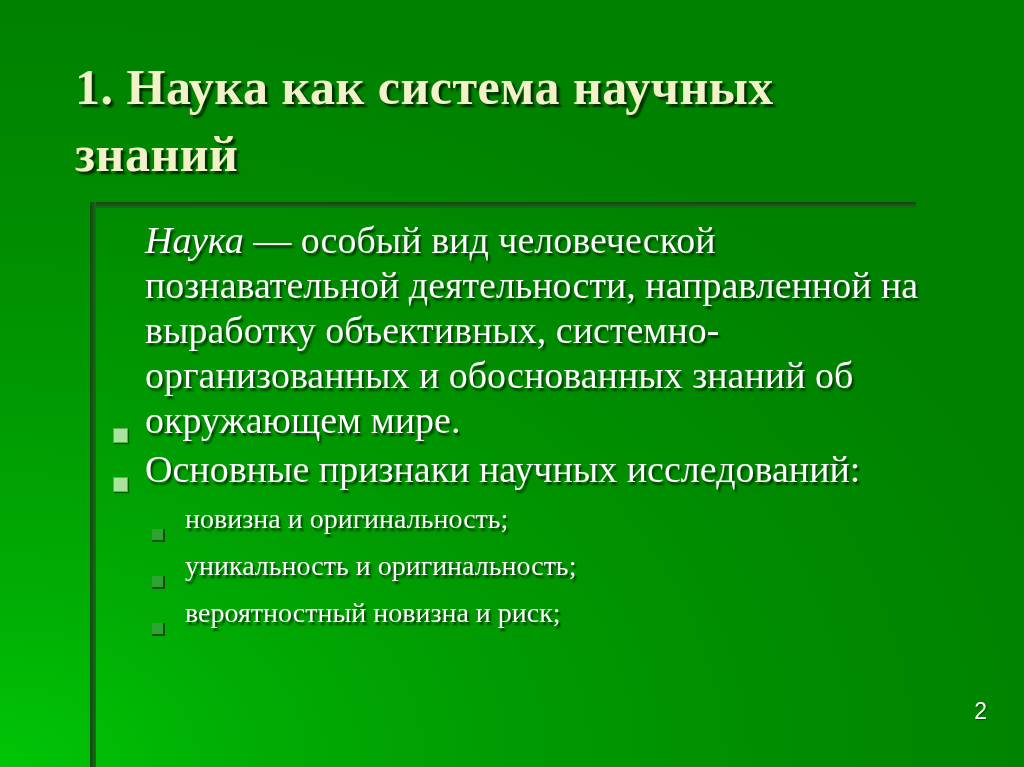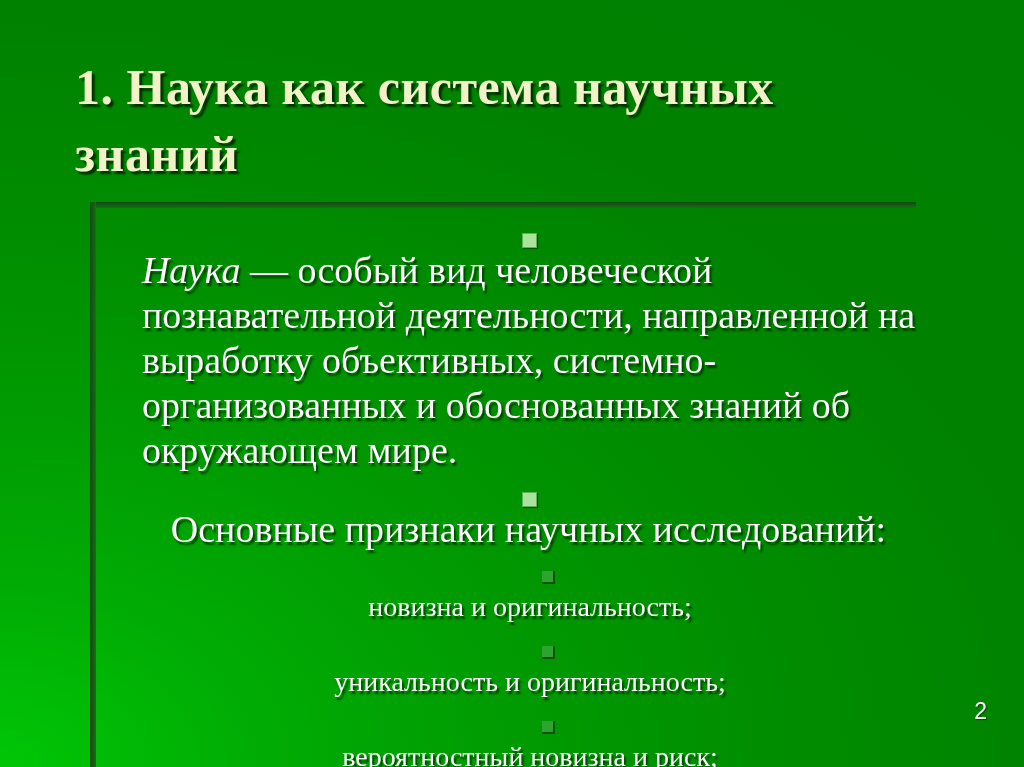--- a/index.html
+++ b/index.html
@@ -30,21 +30,21 @@
     margin:18px;
     font-size:50px; font-weight:bold;
     line-height:67px;
     letter-spacing:0.5px;
     color:#f2f2c8;
     text-shadow:3px 3px 2px rgba(0,40,0,0.9);
   }
 
   .content { position:absolute; left:95px; top:218px; width:850px; }
 
-  .row { display:flex; align-items:center;flex-direction:column; }
+  .row { display:flex; align-items:flex-end; }
   .row.l1 { margin-bottom:4px; }
   .row.l2 { margin-bottom:1px; }
 
   .bullet { flex:none; display:block; }
   .b1 {
     width:13px; height:13px;
     margin:15px 0 0 18px;
     background:#a9e49c;
     border:1px solid #62b05a;
     box-shadow:1px 1px 1px rgba(0,40,0,0.5);

